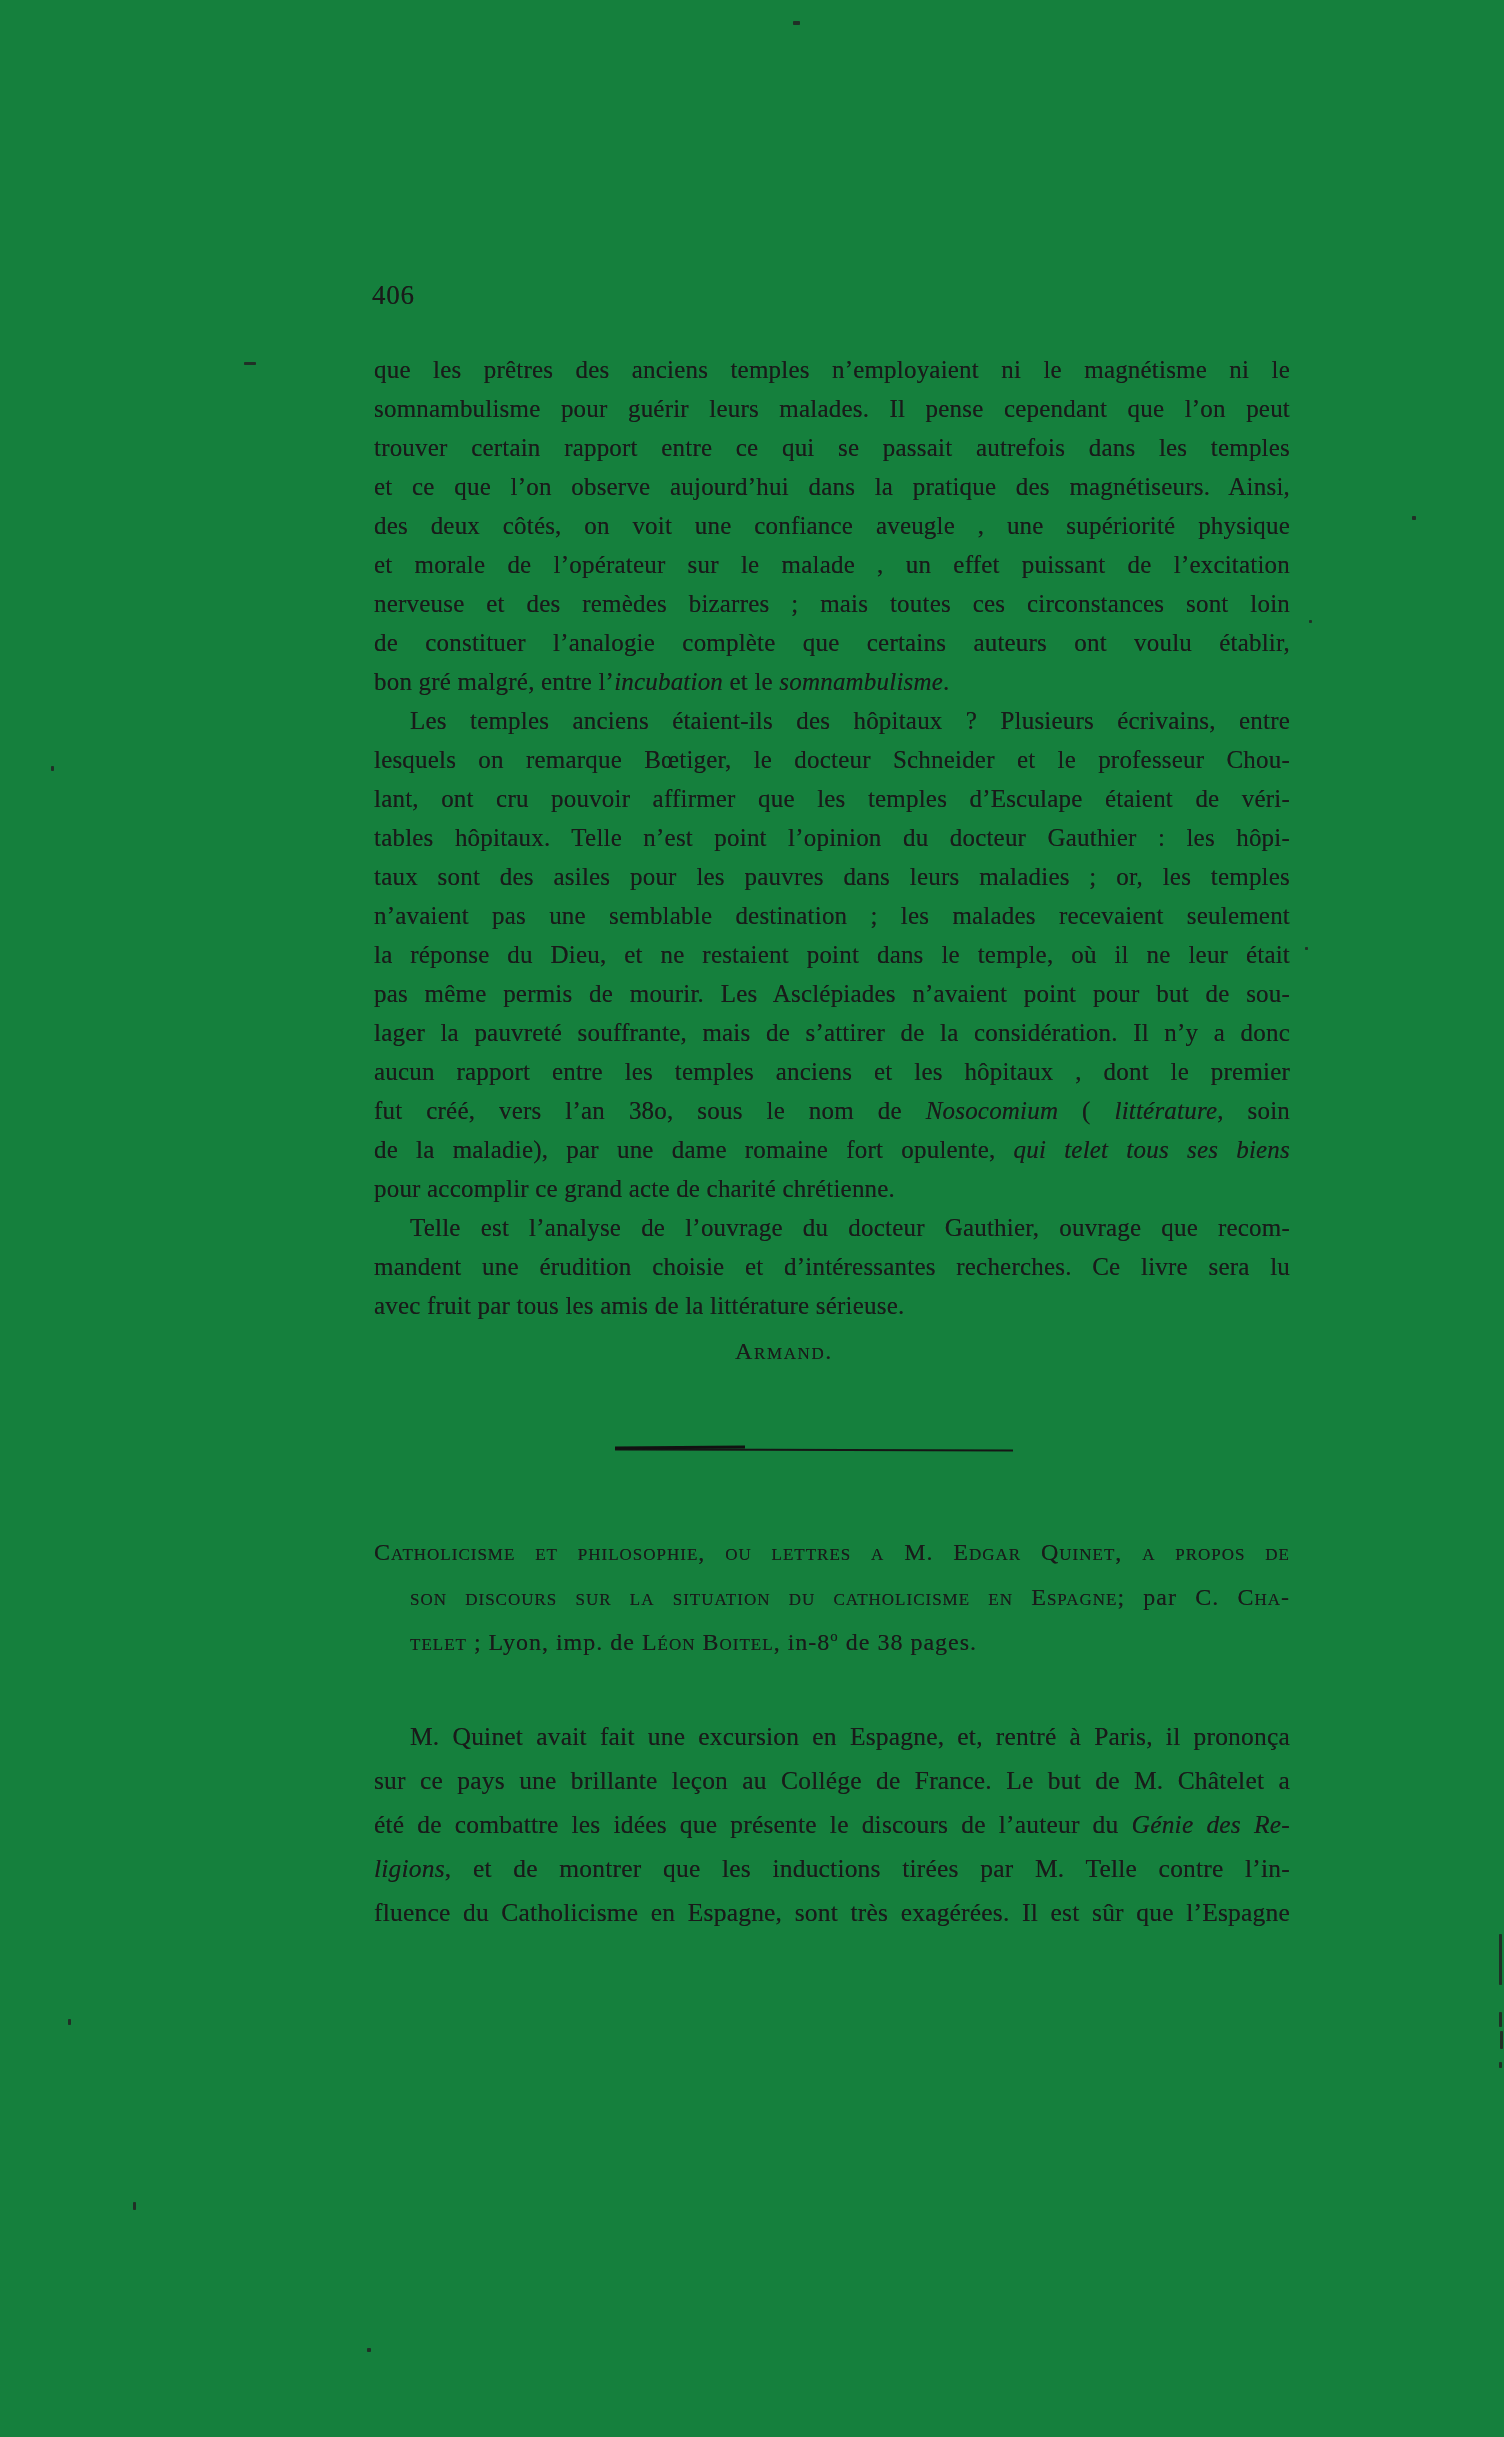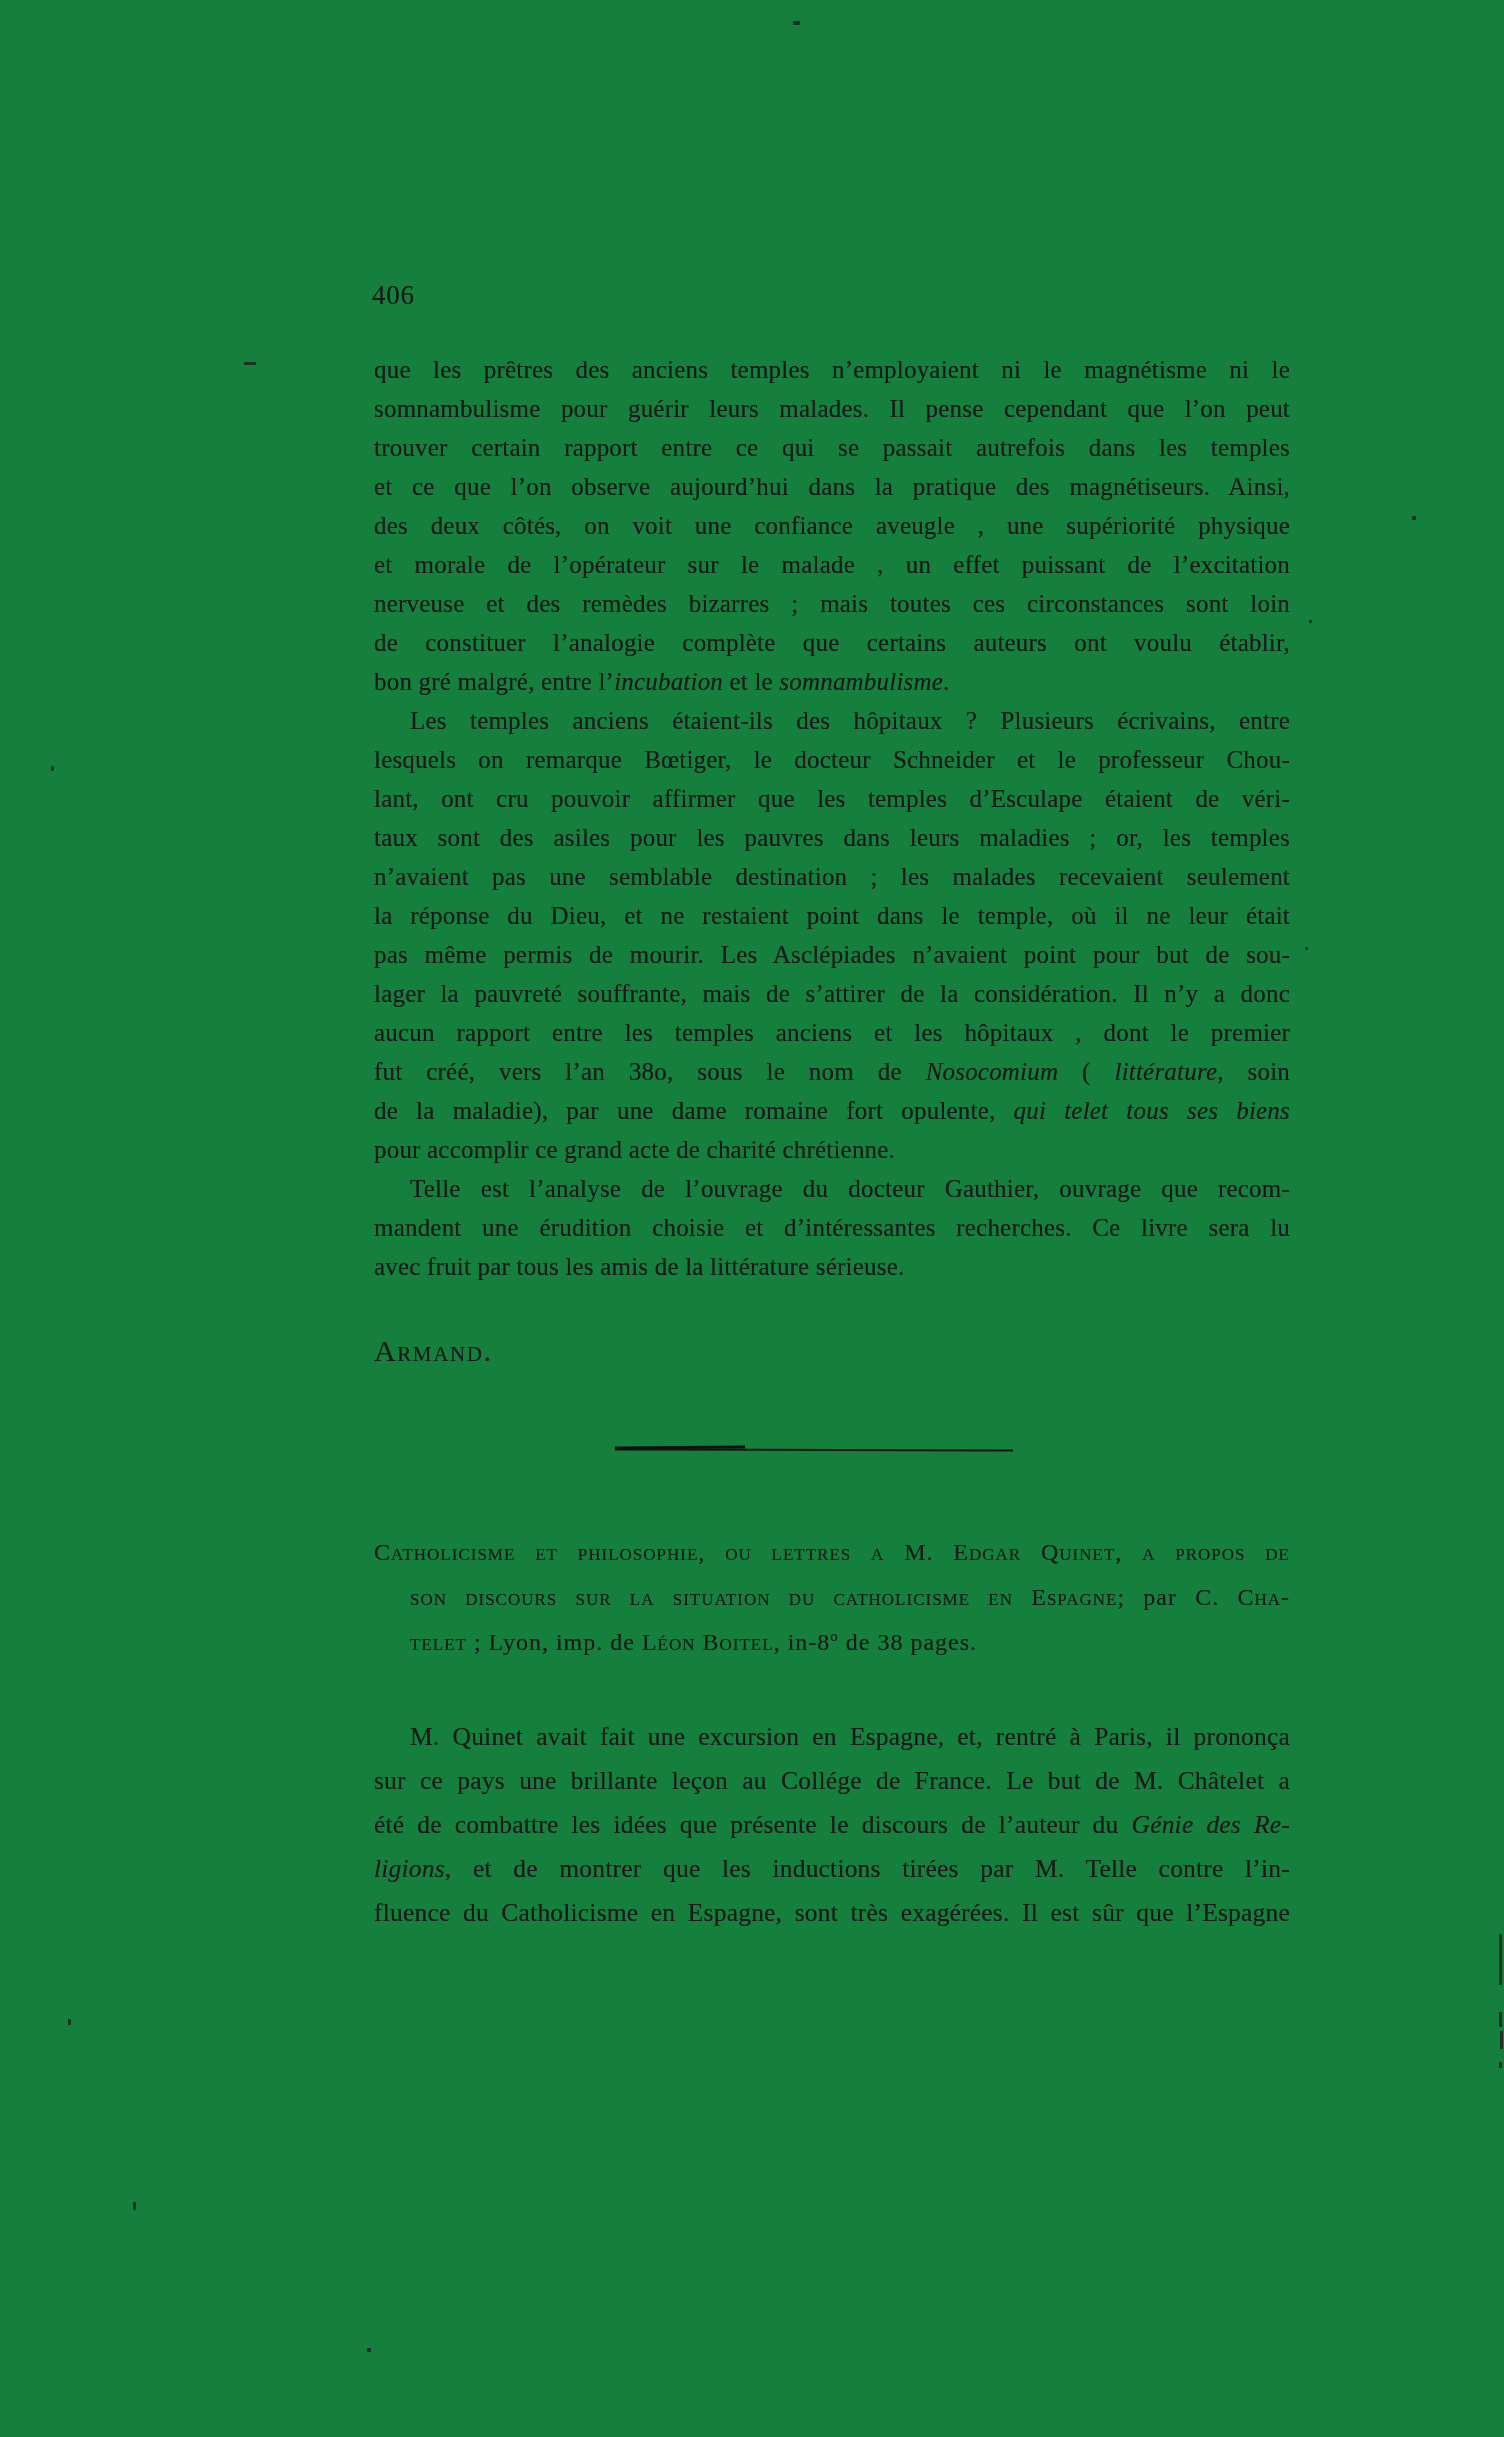--- a/index.html
+++ b/index.html
@@ -27,22 +27,22 @@
   .sec-entry-body{top:1715px;font-size:25.5px;line-height:44px;letter-spacing:0.2px;}
   .tline{width:100%;}
   .jl{text-align:justify;text-align-last:justify;text-justify:inter-word;}
   .ll{text-align:left;}
   .ind{padding-left:36px;box-sizing:border-box;}
   .s-i{font-style:italic;}
   .s-sc{font-variant:small-caps;}
   .s-sup{vertical-align:super;font-size:.62em;line-height:0;}
   .signature{
     position:absolute;left:374px;top:1333px;width:916px;
-    text-align:left;padding-right:96px;box-sizing:border-box;
-    font-size:30px;line-height:36px;font-variant:small-caps;letter-spacing:1.6px;
+    text-align:center;padding-right:96px;box-sizing:border-box;
+    font-size:24px;line-height:36px;font-variant:small-caps;letter-spacing:1.6px;
   }
   .rule-a{position:absolute;left:615px;top:1449px;width:398px;height:1.6px;background:#161616;transform:rotate(0.15deg);}
   .rule-b{position:absolute;left:615px;top:1446px;width:130px;height:2.5px;background:#111;transform:rotate(-0.4deg);}
   .speck{position:absolute;background:#222;opacity:.85;border-radius:0.8px;}
 </style>
 </head>
 <body>
 
 <div class="page">
 
@@ -57,20 +57,21 @@
         <div class="tline jl"><span>des deux côtés, on voit une confiance aveugle , une supériorité physique</span></div>
         <div class="tline jl"><span>et morale de l’opérateur sur le malade , un effet puissant de l’excitation</span></div>
         <div class="tline jl"><span>nerveuse et des remèdes bizarres ; mais toutes ces circonstances sont loin</span></div>
         <div class="tline jl"><span>de constituer l’analogie complète que certains auteurs ont voulu établir,</span></div>
         <div class="tline ll"><span>bon gré malgré, entre l’</span><span class="s-i">incubation</span><span> et le </span><span class="s-i">somnambulisme</span><span>.</span></div>
       </div>
       <div>
         <div class="tline jl ind"><span>Les temples anciens étaient-ils des hôpitaux ? Plusieurs écrivains, entre</span></div>
         <div class="tline jl"><span>lesquels on remarque Bœtiger, le docteur Schneider et le professeur Chou-</span></div>
         <div class="tline jl"><span>lant, ont cru pouvoir affirmer que les temples d’Esculape étaient de véri-</span></div>
+        <div class="tline jl"><span>tables hôpitaux. Telle n’est point l’opinion du docteur Gauthier : les hôpi-</span></div>
         <div class="tline jl"><span>taux sont des asiles pour les pauvres dans leurs maladies ; or, les temples</span></div>
         <div class="tline jl"><span>n’avaient pas une semblable destination ; les malades recevaient seulement</span></div>
         <div class="tline jl"><span>la réponse du Dieu, et ne restaient point dans le temple, où il ne leur était</span></div>
         <div class="tline jl"><span>pas même permis de mourir. Les Asclépiades n’avaient point pour but de sou-</span></div>
         <div class="tline jl"><span>lager la pauvreté souffrante, mais de s’attirer de la considération. Il n’y a donc</span></div>
         <div class="tline jl"><span>aucun rapport entre les temples anciens et les hôpitaux , dont le premier</span></div>
         <div class="tline jl"><span>fut créé, vers l’an 38o, sous le nom de </span><span class="s-i">Nosocomium</span><span> ( </span><span class="s-i">littérature</span><span>, soin</span></div>
         <div class="tline jl"><span>de la maladie), par une dame romaine fort opulente, </span><span class="s-i">qui telet tous ses biens</span></div>
         <div class="tline ll"><span>pour accomplir ce grand acte de charité chrétienne.</span></div>
       </div>

